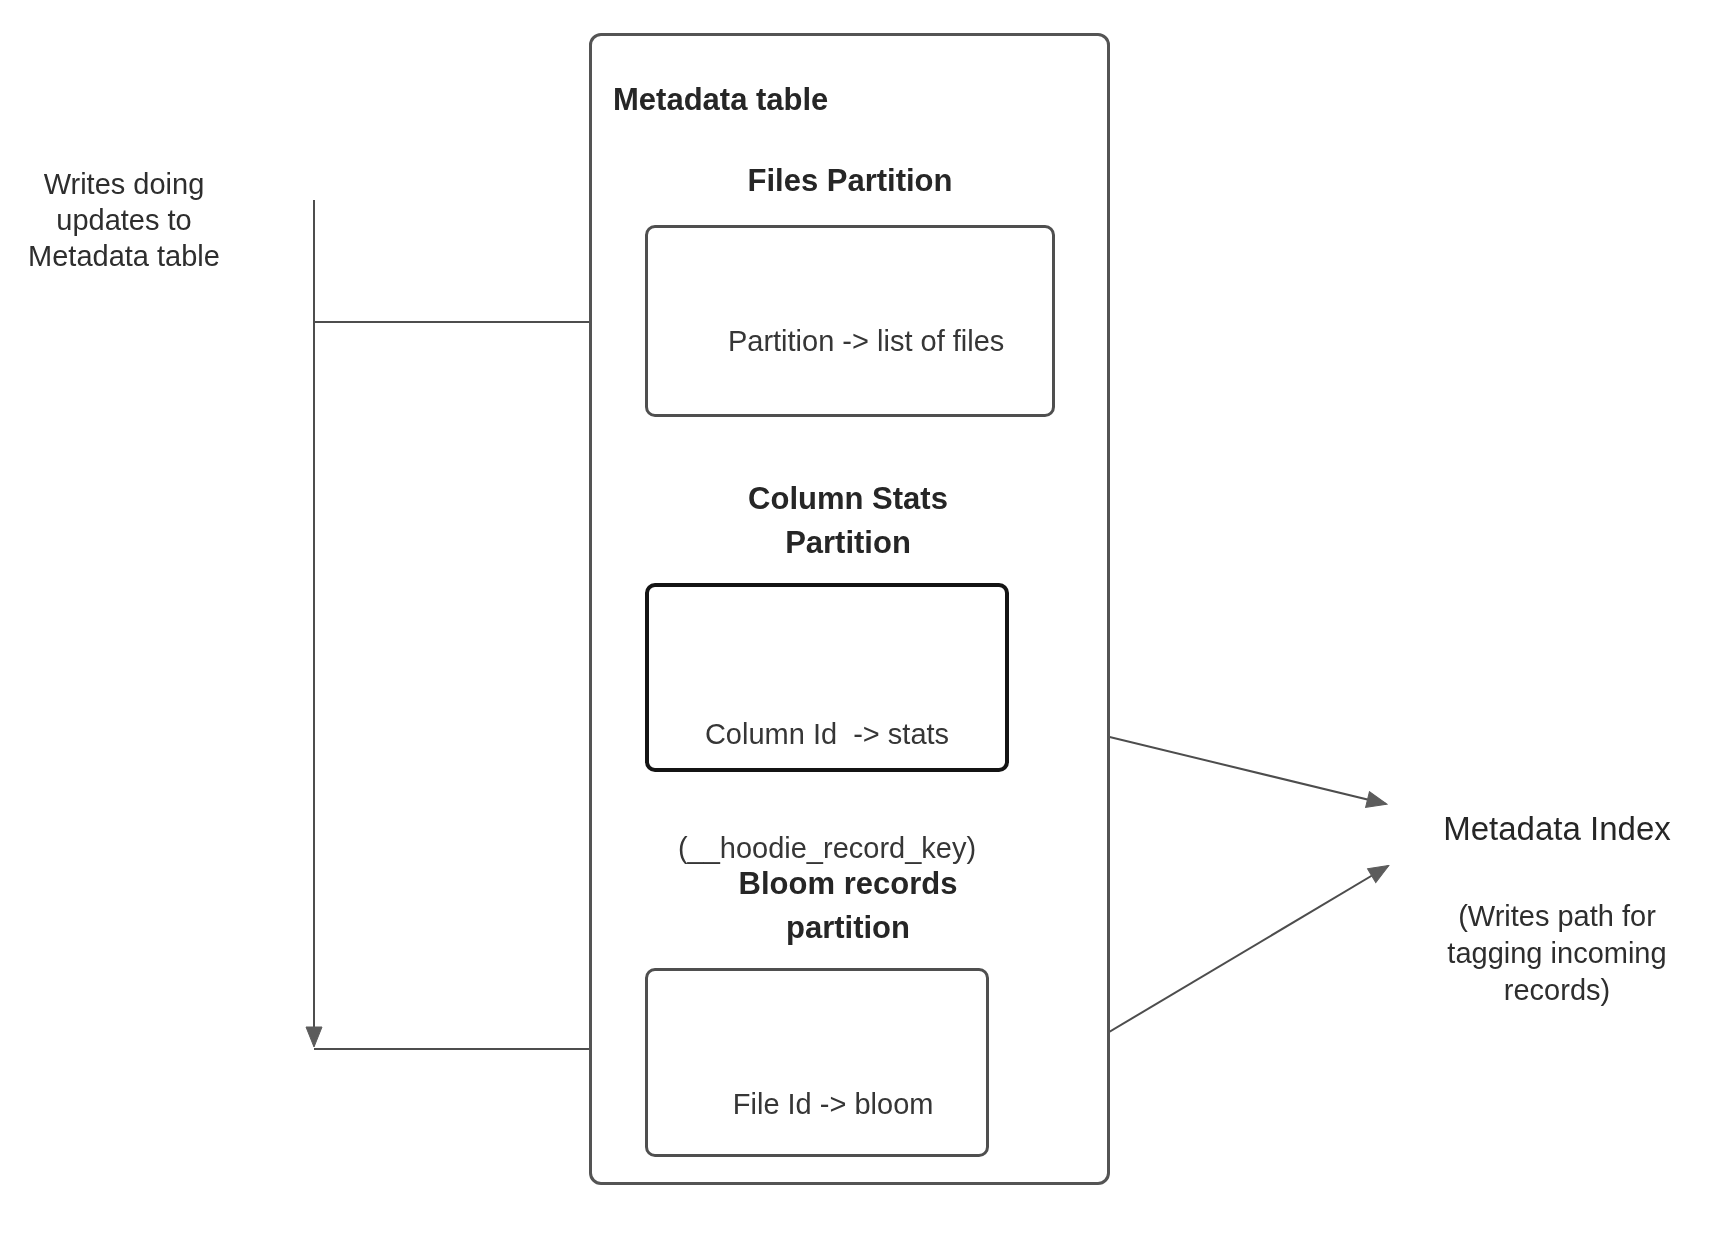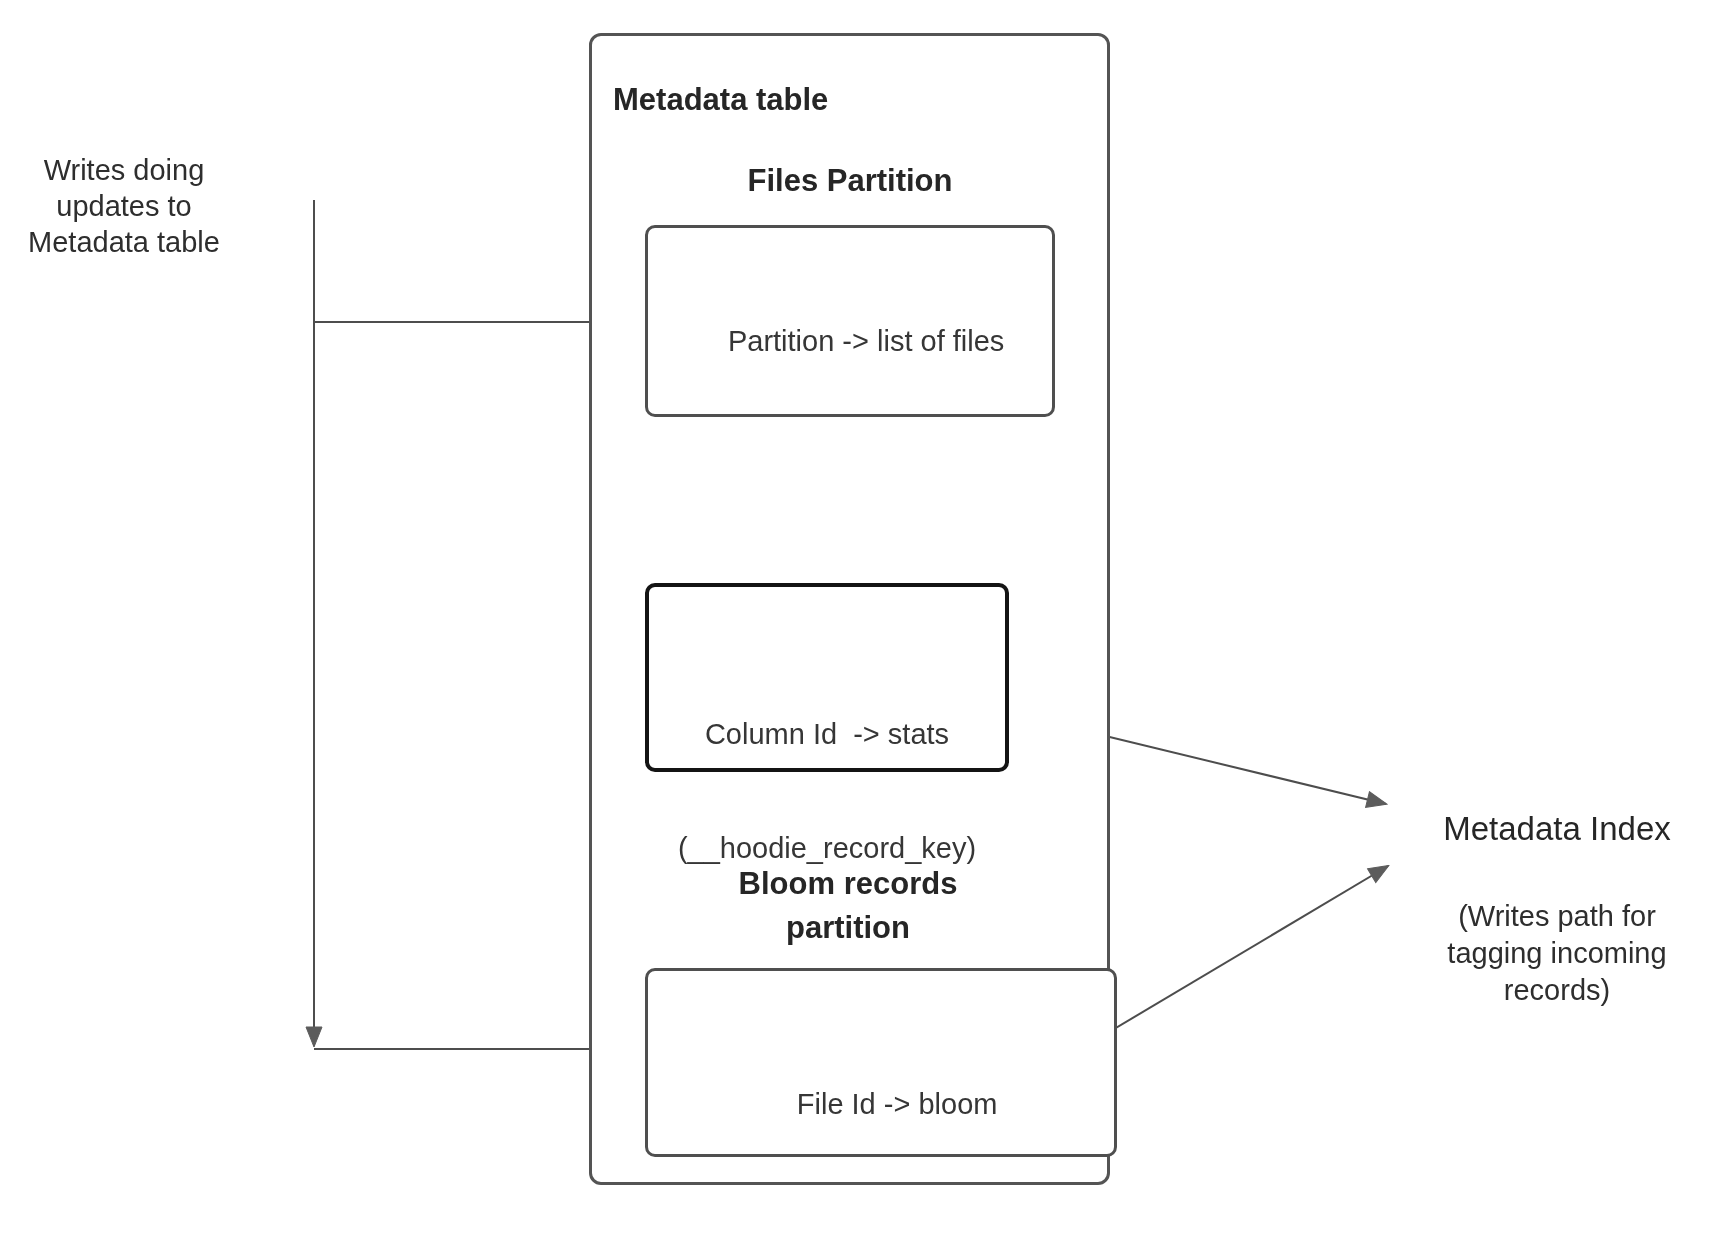--- a/index.html
+++ b/index.html
@@ -19,21 +19,21 @@
   .connectors {
     position: absolute;
     left: 0;
     top: 0;
     pointer-events: none;
   }
   .abs { position: absolute; }
 
   .left-note {
     left: 18px;
-    top: 152px;
+    top: 166px;
     width: 212px;
     text-align: center;
     font-size: 29px;
     line-height: 36px;
     color: #2e2e2e;
     white-space: pre-wrap;
   }
 
   .outer-box {
     left: 589px;
@@ -84,21 +84,21 @@
     padding-top: 56px;
   }
   .stats-box {
     left: 645px; top: 583px;
     width: 364px; height: 189px;
     border: 4px solid #141414;
     padding-top: 52px;
   }
   .bloom-box {
     left: 645px; top: 968px;
-    width: 472px; height: 189px;
+    width: 344px; height: 189px;
     padding-top: 76px;
   }
 
   .index-title {
     left: 1400px;
     top: 810px;
     width: 314px;
     text-align: center;
     font-size: 33px;
     font-weight: normal;
@@ -140,20 +140,21 @@
   <div class="abs outer-box"></div>
 
   <div class="abs outer-title">Metadata table</div>
 
   <div class="abs section-heading files-heading">Files Partition</div>
 
   <div class="abs part-box files-box">
     <span>Partition -&gt; list of files</span>
   </div>
 
+  <div class="abs section-heading stats-heading">Column Stats Partition</div>
 
   <div class="abs part-box stats-box">
     <div>Column Id  -&gt; stats</div>
     <div>(__hoodie_record_key)</div>
   </div>
 
   <div class="abs section-heading bloom-heading">Bloom records partition</div>
 
   <div class="abs part-box bloom-box">
     <span>File Id -&gt; bloom</span>

